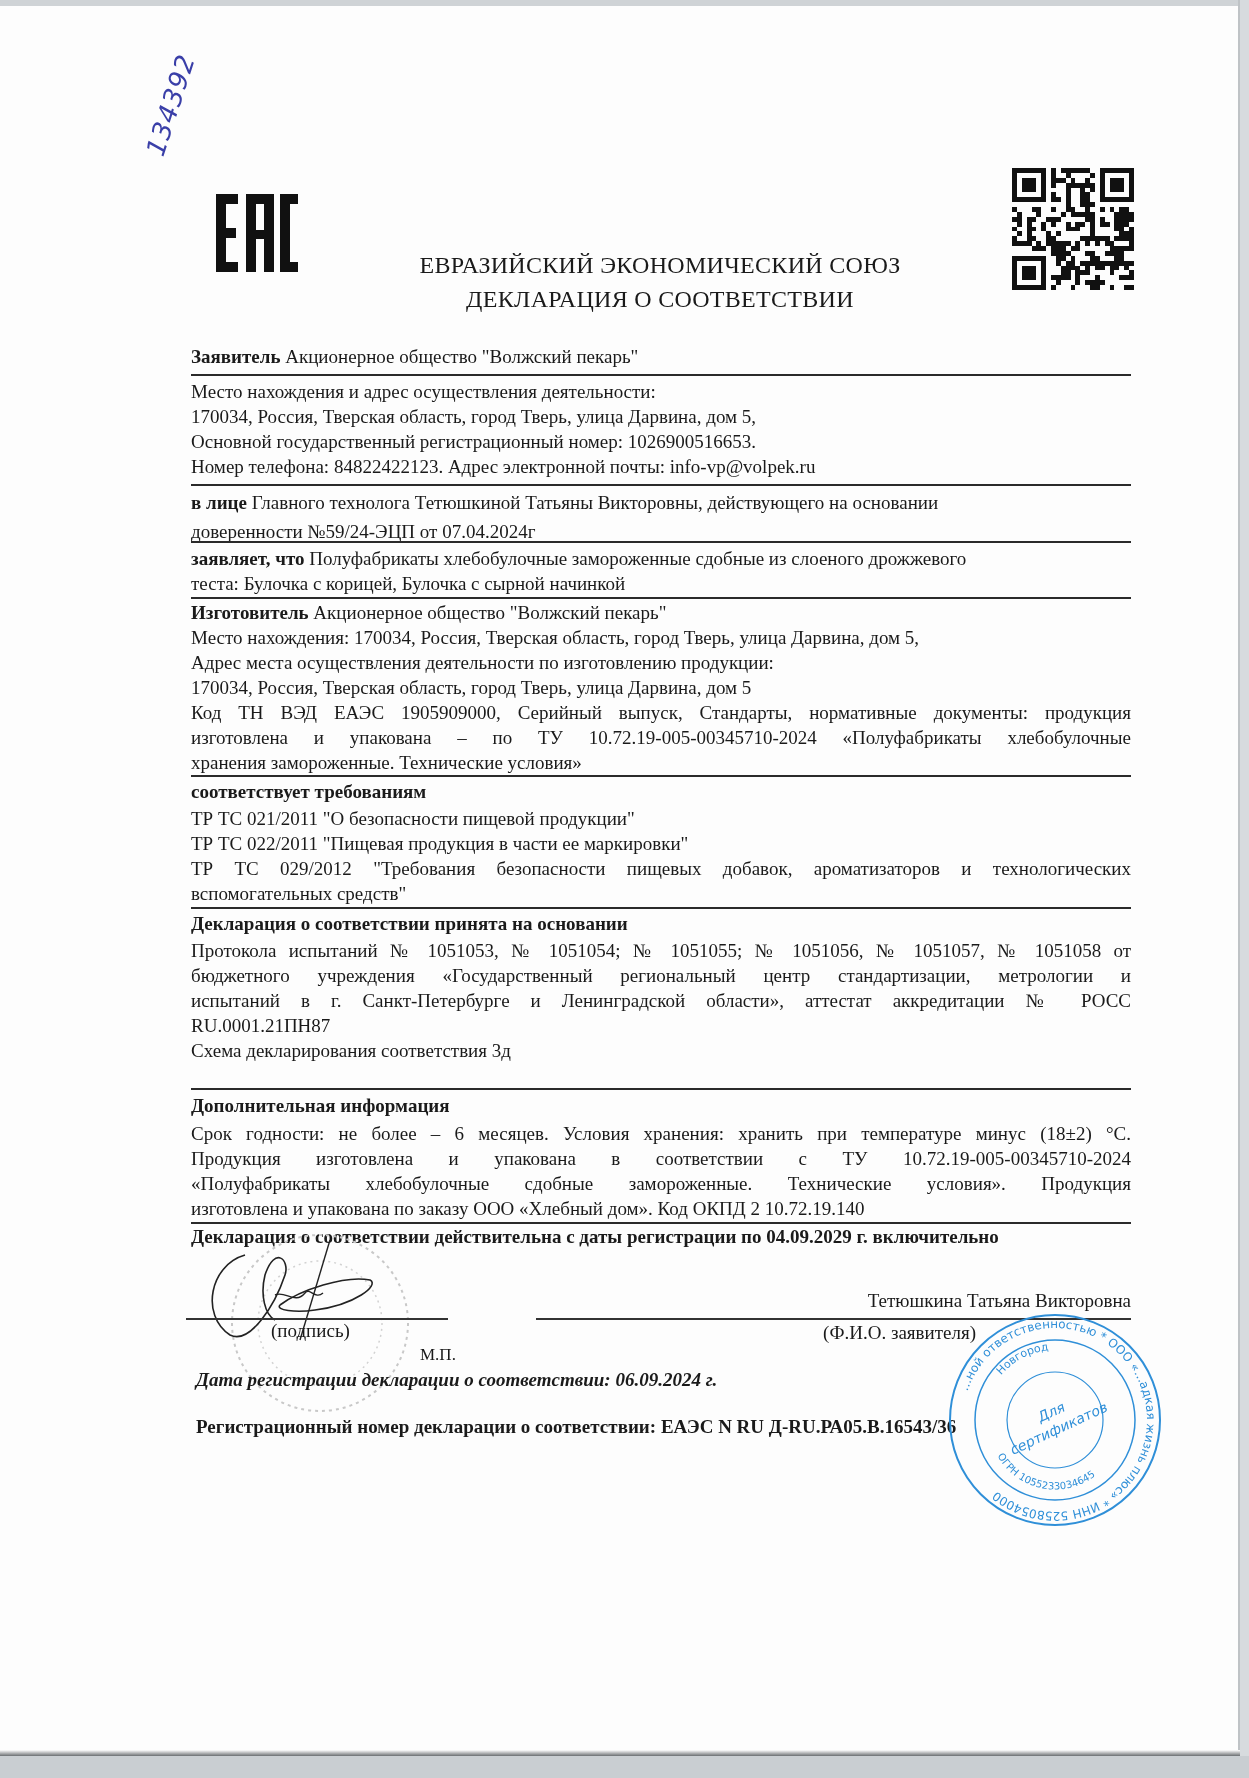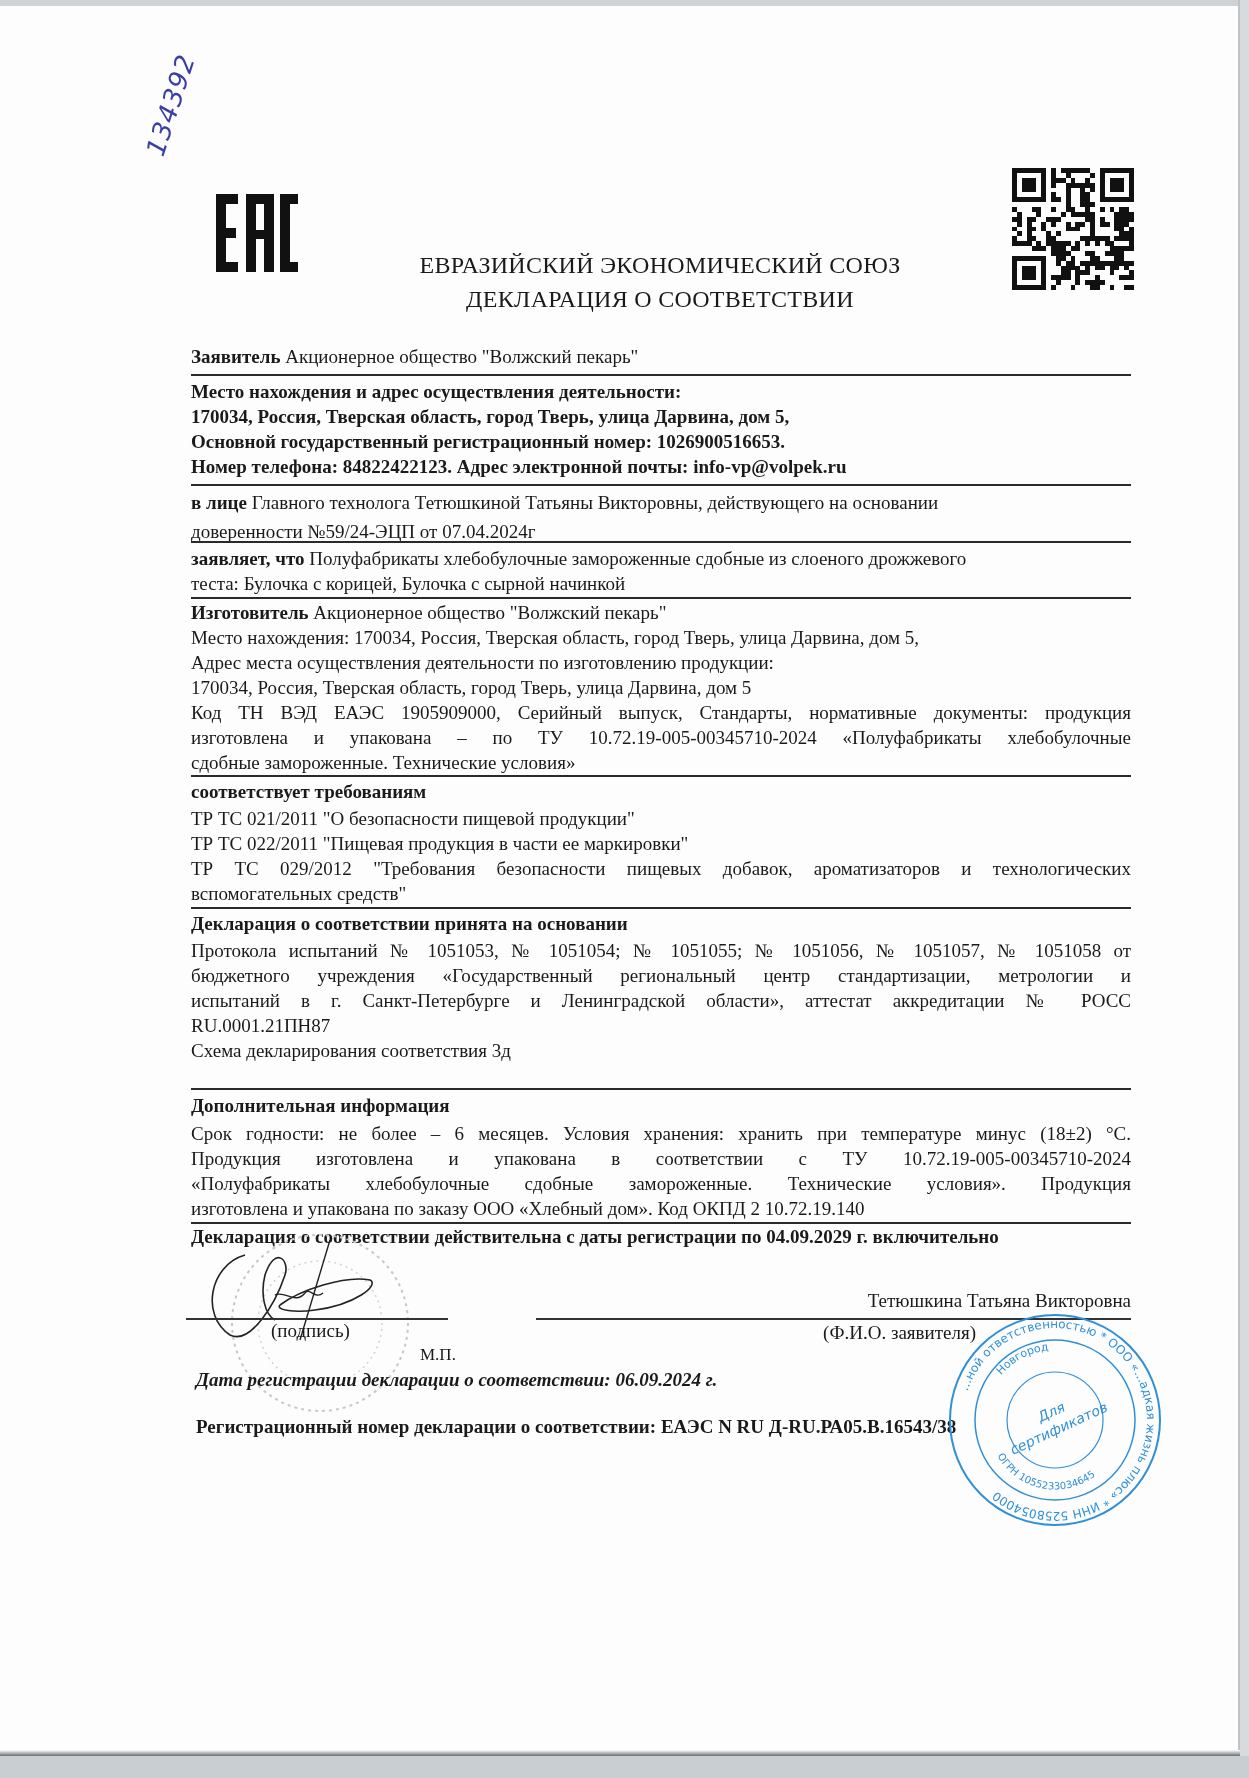--- a/index.html
+++ b/index.html
@@ -308,21 +308,21 @@
       <rect x="23" y="24" width="1" height="1"></rect>
       <rect x="24" y="24" width="1" height="1"></rect>
     </g>
 </svg>
 
 <div class="section line" style="top:344px;">
   <span class="bold">Заявитель</span>
   <span>Акционерное общество "Волжский пекарь"</span>
 </div>
 <div class="rule" style="top:374px;"></div>
-<div class="section" style="top:379px;font-weight:bold;">
+<div class="section" style="top:379px;">
   <div class="line">Место нахождения и адрес осуществления деятельности:</div>
   <div class="line">170034, Россия, Тверская область, город Тверь, улица Дарвина, дом 5,</div>
   <div class="line">Основной государственный регистрационный номер: 1026900516653.</div>
   <div class="line">Номер телефона: 84822422123. Адрес электронной почты: info-vp@volpek.ru</div>
 </div>
 <div class="rule" style="top:484px;"></div>
 
 <div class="section" style="top:489px;">
   <div class="line" style="line-height:28px;">
     <span class="bold">в лице</span>
@@ -344,21 +344,21 @@
 <div class="section" style="top:600px;">
   <div class="line">
     <span class="bold">Изготовитель</span>
     <span>Акционерное общество "Волжский пекарь"</span>
   </div>
   <div class="line">Место нахождения: 170034, Россия, Тверская область, город Тверь, улица Дарвина, дом 5,</div>
   <div class="line">Адрес места осуществления деятельности по изготовлению продукции:</div>
   <div class="line">170034, Россия, Тверская область, город Тверь, улица Дарвина, дом 5</div>
   <div class="line justify-full">Код ТН ВЭД ЕАЭС 1905909000, Серийный выпуск, Стандарты, нормативные документы: продукция</div>
   <div class="line justify-full">изготовлена и упакована – по ТУ 10.72.19-005-00345710-2024 «Полуфабрикаты хлебобулочные</div>
-  <div class="line">сдобные замороженные. Технические условия»</div>
+  <div class="line">хранения замороженные. Технические условия»</div>
 </div>
 <div class="rule" style="top:775px;"></div>
 
 <div class="section" style="top:778px;">
   <div class="line bold" style="line-height:28px;">соответствует требованиям</div>
   <div class="line">ТР ТС 021/2011 "О безопасности пищевой продукции"</div>
   <div class="line">ТР ТС 022/2011 "Пищевая продукция в части ее маркировки"</div>
   <div class="line justify-full">ТР ТС 029/2012 "Требования безопасности пищевых добавок, ароматизаторов и технологических</div>
   <div class="line">вспомогательных средств"</div>
 </div>
@@ -401,21 +401,21 @@
 <div class="sig-rule-right"></div>
 
 <div style="position:absolute; left:271px; top:1320px; font-size:19px;">(подпись)</div>
 <div style="position:absolute; left:420px; top:1345px; font-size:17px;">М.П.</div>
 
 <div class="center" style="position:absolute; left:536px; top:1290px; width:595px; font-size:19px;">Тетюшкина Татьяна Викторовна</div>
 <div class="center" style="position:absolute; left:536px; top:1322px; width:440px; font-size:19px;">(Ф.И.О. заявителя)</div>
 
 <div class="line bold" style="position:absolute; left:196px; top:1414px;">
   <span>Регистрационный номер декларации о соответствии:</span>
-  <span>ЕАЭС N RU Д-RU.РА05.В.16543/38</span>
+  <span>ЕАЭС N RU Д-RU.РА05.В.16543/36</span>
 </div>
 <div class="line bold" style="position:absolute; left:196px; top:1367px;font-style:italic;">
   <span>Дата регистрации декларации о соответствии:</span>
   <span>06.09.2024 г.</span>
 </div>
 
 <svg class="stamp-blue" viewBox="0 0 220 220">
   <defs>
     <path id="outer-arc" d="M 110 110 m -92 0 a 92 92 0 1 1 184 0 a 92 92 0 1 1 -184 0"></path>
     <path id="inner-top-arc" d="M 40 110 a 70 70 0 0 1 140 0"></path>

